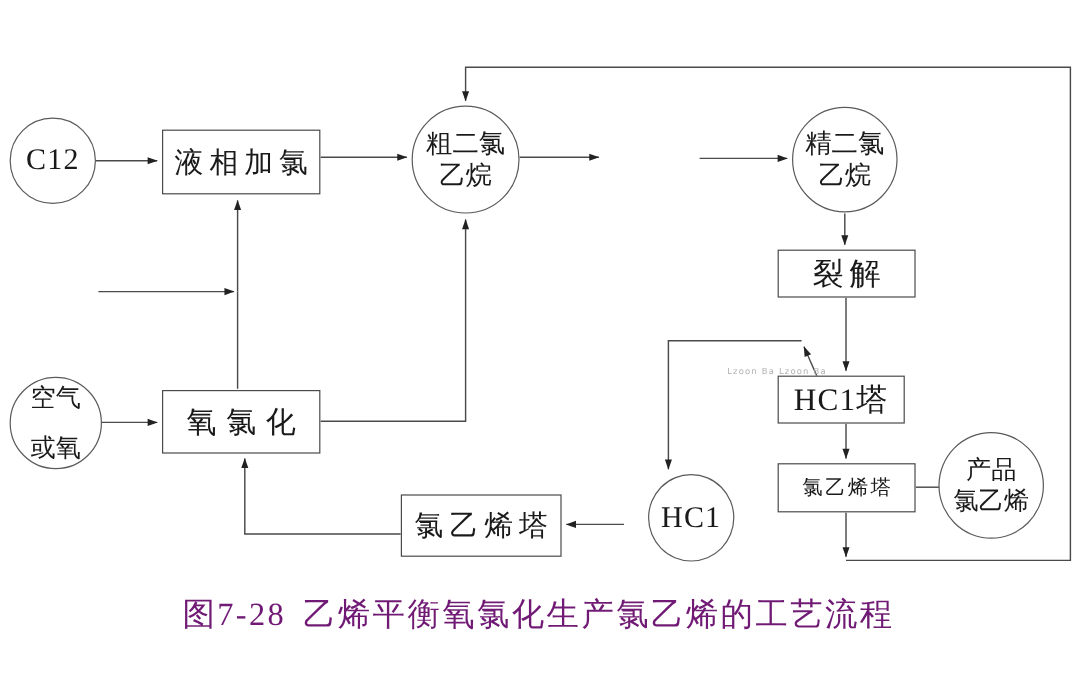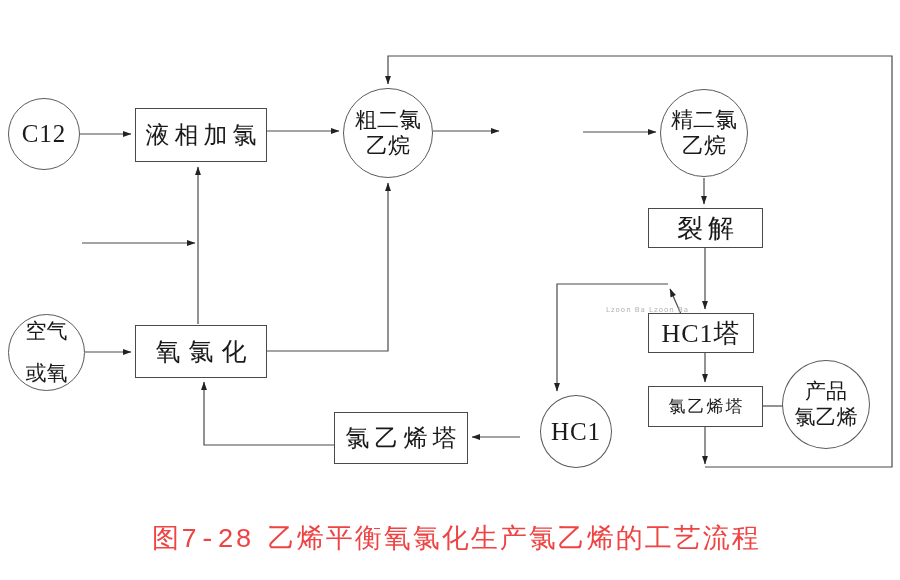--- a/index.html
+++ b/index.html
@@ -9,22 +9,22 @@
   }
   #edges{position:absolute;left:0;top:0;width:900px;height:580px;}
   #edges path{fill:none;stroke:#4a4a4a;stroke-width:1.2px;}
   .node{position:absolute;display:flex;align-items:center;justify-content:center;
     background:#ffffff;text-align:center;box-sizing:border-box;}
   .box{border:1.5px solid #4a4a4a;}
   .circle{border:1.2px solid #5a5a5a;border-radius:50%;flex-direction:column;line-height:1.2;}
   .cn{letter-spacing:5px;font-size:24px;text-indent:5px;}
   .cn-sm{letter-spacing:2px;font-size:22px;text-indent:2px;}
   .latin{font-size:25px;letter-spacing:1px;}
-  #caption{position:absolute;left:152px;top:520px;font-size:27px;letter-spacing:2px;
-    white-space:nowrap;color:#ef4444;font-family:Liberation Mono, monospace;}
+  #caption{position:absolute;left:152px;top:494px;font-size:27px;letter-spacing:2px;
+    white-space:nowrap;color:#701a75;}
   #caption .gap{display:inline-block;width:14px;}
   #watermark{position:absolute;left:606px;top:306px;font-size:7px;color:#b0b0b0;
     font-family:"DejaVu Sans",sans-serif;letter-spacing:1px;white-space:nowrap;}
 </style>
 </head>
 <body>
 
 <div id="stage">
 
   <svg id="edges" viewBox="0 0 900 580" xmlns="http://www.w3.org/2000/svg">

